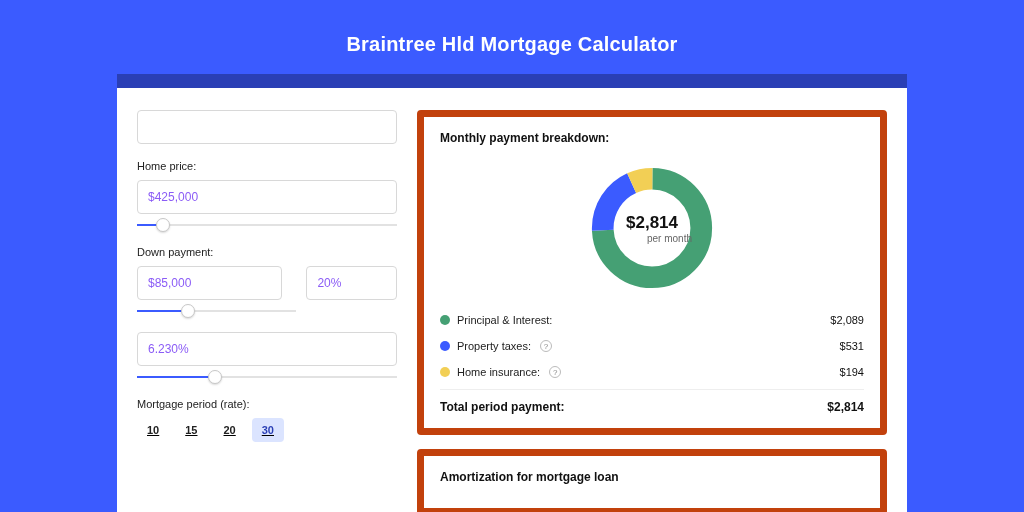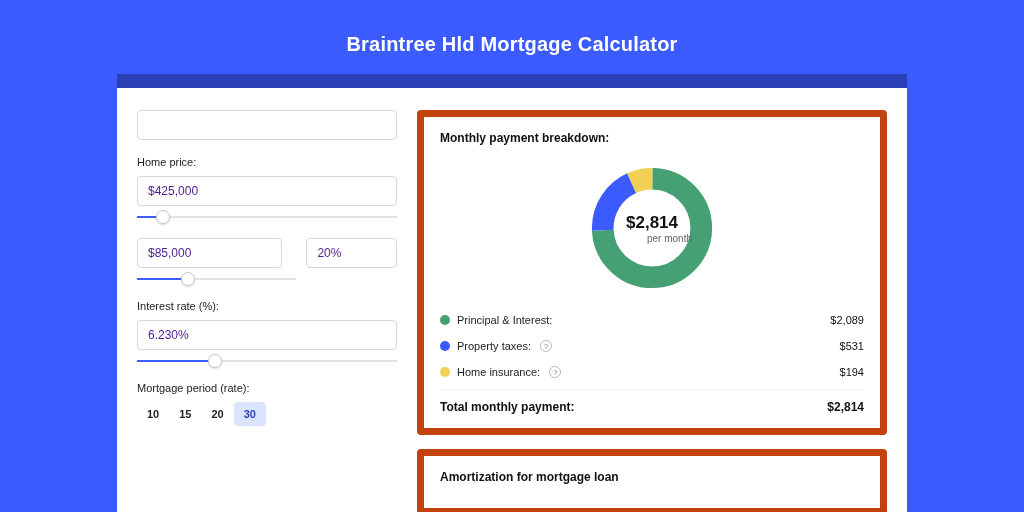--- a/index.html
+++ b/index.html
@@ -45,22 +45,22 @@
     font-size: 11px;
     color: #222;
     margin-bottom: 8px;
   }
   .text-input {
     width: 100%;
     height: 30px;
     border: 1px solid #d8d8d8;
     border-radius: 4px;
     font-size: 12px;
-    padding: 0 10px;
-    color: #4c1d95;
+    padding: 16px 10px;
+    color: #8b5cf6;
     margin-bottom: 6px;
   }
   .slider {
     position: relative;
     height: 12px;
     margin-bottom: 14px;
   }
   .slider-track {
     position: absolute;
     top: 4px;
@@ -85,22 +85,23 @@
     background: #fff;
     border: 1px solid #c8c8c8;
     box-shadow: 0 1px 2px rgba(0,0,0,0.15);
     transform: translateX(-50%);
   }
   .row { display: flex; gap: 24px; }
   .row .text-input:first-child { flex: 1.8; }
   .row .text-input:last-child { flex: 1; }
   .period-row {
     display: flex;
-    gap: 0;
+    gap: 6px;
     margin-bottom: 20px;
+    text-decoration: underline;
   }
   .period-btn {
     flex: 0 0 auto;
     padding: 6px 10px;
     font-size: 11px;
     font-weight: 700;
     color: #222;
     border: none;
     background: transparent;
     border-radius: 4px;
@@ -206,31 +207,31 @@
     <div style="height:10px"></div>
 
     <div class="label">Home price:</div>
     <input class="text-input" value="$425,000" style="">
     <div class="slider">
       <div class="slider-track"></div>
       <div class="slider-fill" style="width:10%"></div>
       <div class="slider-thumb" style="left:10%"></div>
     </div>
 
+    <div class="label">Down payment:</div>
     <div class="row">
       <input class="text-input" value="$85,000" style="">
       <input class="text-input" value="20%" style="">
     </div>
     <div class="slider" style="width:61%">
       <div class="slider-track"></div>
       <div class="slider-fill" style="width:32%"></div>
       <div class="slider-thumb" style="left:32%"></div>
     </div>
 
-    <div class="label">Interest rate (%):</div>
     <input class="text-input" value="6.230%" style="">
     <div class="slider">
       <div class="slider-track"></div>
       <div class="slider-fill" style="width:30%"></div>
       <div class="slider-thumb" style="left:30%"></div>
     </div>
 
     <div class="label">Mortgage period (rate):</div>
     <div class="period-row">
       <button class="period-btn">10</button>
@@ -282,21 +283,21 @@
       <div class="legend-row">
         <div class="legend-left">
           <span class="legend-dot" style="background:#f2cf55"></span>
           <span>Home insurance:</span>
           <span class="help">?</span>
         </div>
         <span class="value">$194</span>
       </div>
 
       <div class="total-row">
-        <span>Total monthly payment:</span>
+        <span>Total period payment:</span>
         <span>$2,814</span>
       </div>
     </div>
 
     <div class="panel">
       <div class="panel-title">Amortization for mortgage loan</div>
 
     </div>
 
   </div>

